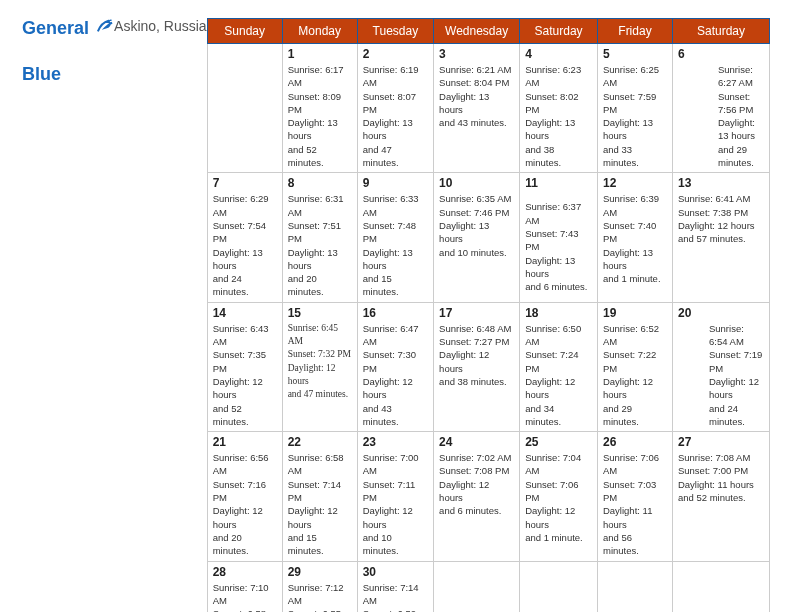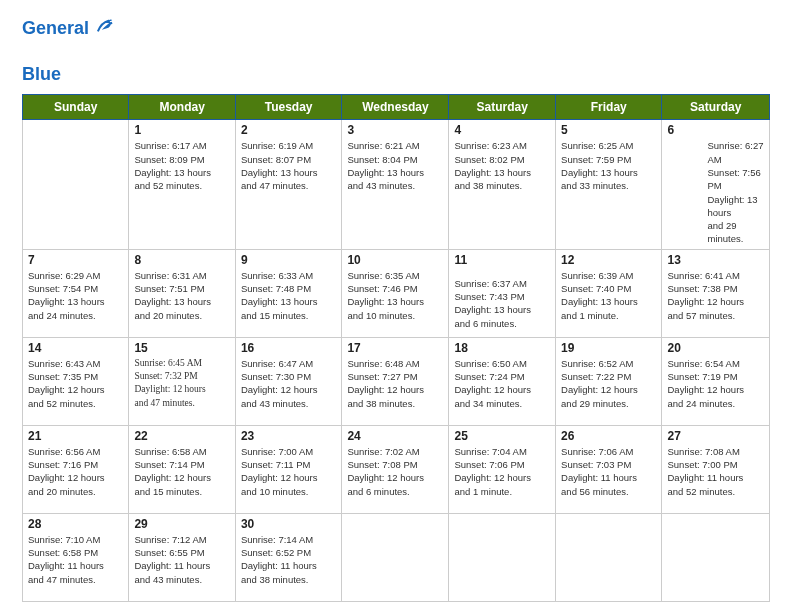--- a/index.html
+++ b/index.html
@@ -8,21 +8,21 @@
       height: 612px;
       font-family: Arial, sans-serif;
       background: #fff;
       overflow: hidden;
     }
     .page {
       width: 792px;
       height: 612px;
       padding: 18px 22px 14px 22px;
       display: flex;
-      flex-direction: column;
+      flex-direction: row;
     }
     .header {
       display: flex;
       justify-content: space-between;
       align-items: flex-start;
       margin-bottom: 10px;
     }
     .logo {
       display: flex;
       align-items: center;
@@ -44,25 +44,25 @@
     .location {
       font-size: 14px;
       color: #555;
     }
     table {
       width: 100%;
       border-collapse: collapse;
       flex: 1;
     }
     .day-header {
-      background: #4d7c0f;
+      background: #c2410c;
       color: #fff;
       text-align: center;
       font-size: 12px;
-      font-weight: bold;
+      font-weight: normal;
       padding: 5px 2px;
       border: 1px solid #1a5a9e;
     }
     .day-cell {
       border: 1px solid #ccc;
       vertical-align: top;
       padding: 3px 5px;
       width: 108px;
       height: 88px;
     }
@@ -95,20 +95,21 @@
           <span style="color:#1a6bbf;">General</span>
           <svg class="logo-icon" viewBox="0 0 20 18" style="display:inline-block;vertical-align:middle;width:18px;height:16px;">
             <path d="M2,14 Q6,4 14,2 Q18,8 10,10 Q14,6 18,4" fill="none" stroke="#1a6bbf" stroke-width="2.2"></path>
             <path d="M14,2 Q16,0 18,1 Q16,3 14,2Z" fill="#1a6bbf"></path>
           </svg>
         </div>
         <div style="font-size:18px;font-weight:bold;color:#1a6bbf;line-height:1.15;margin-top:25px;">Blue</div>
       </div>
     </div>
     <div class="title-block">
+      <div class="location">Askino, Russia</div>
     </div>
   </div>
 
   <table>
     <thead>
       <tr>
         <th class="day-header">Sunday</th>
         <th class="day-header">Monday</th>
         <th class="day-header">Tuesday</th>
         <th class="day-header">Wednesday</th>
@@ -252,21 +253,21 @@
           </td>
           <td class="day-cell">
             <div class="day-num">19</div>
             <div class="day-info" style="white-space: pre-line;">Sunrise: 6:52 AM
 Sunset: 7:22 PM
 Daylight: 12 hours
 and 29 minutes.</div>
           </td>
           <td class="day-cell">
             <div class="day-num">20</div>
-            <div class="day-info" style="white-space: pre-line;">Sunrise: 6:54 AM
+            <div class="day-info" style="white-space: pre-line; margin-left: 31px;">Sunrise: 6:54 AM
 Sunset: 7:19 PM
 Daylight: 12 hours
 and 24 minutes.</div>
           </td>
         </tr>
         <tr>
           <td class="day-cell">
             <div class="day-num">21</div>
             <div class="day-info" style="white-space: pre-line;">Sunrise: 6:56 AM
 Sunset: 7:16 PM

